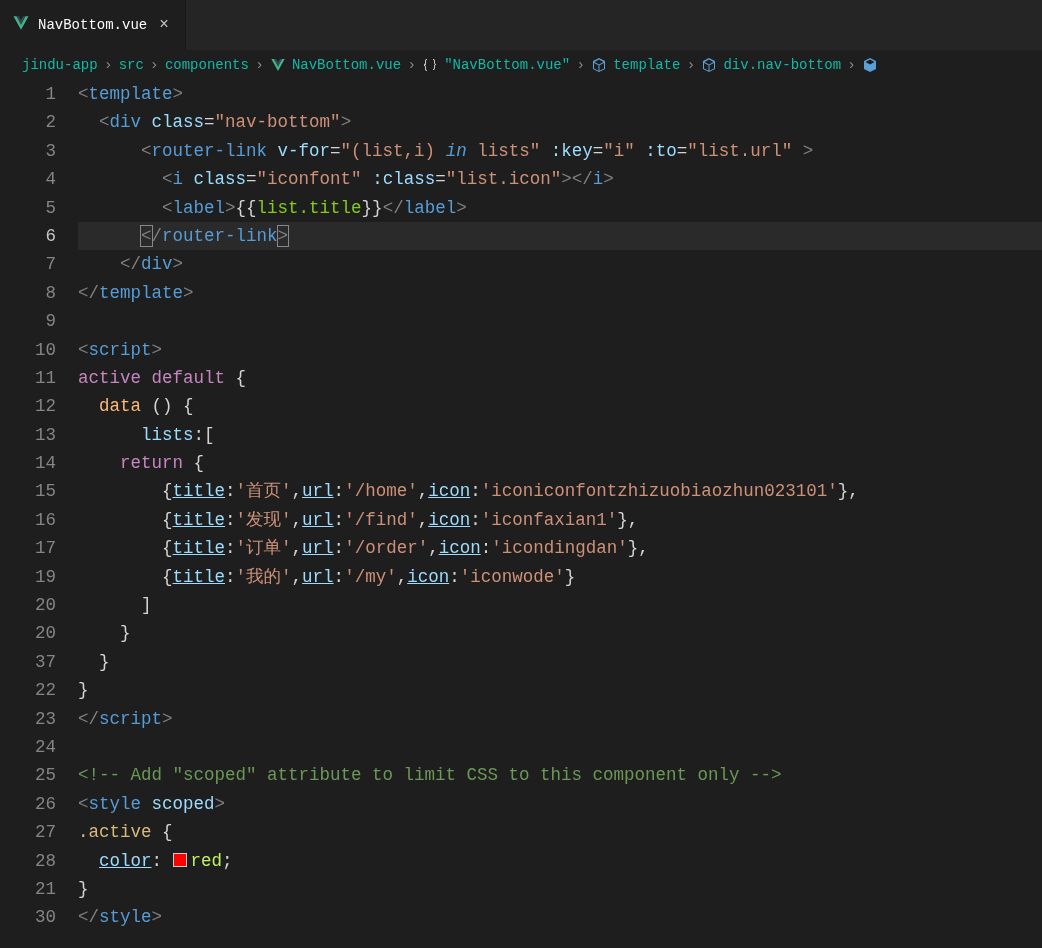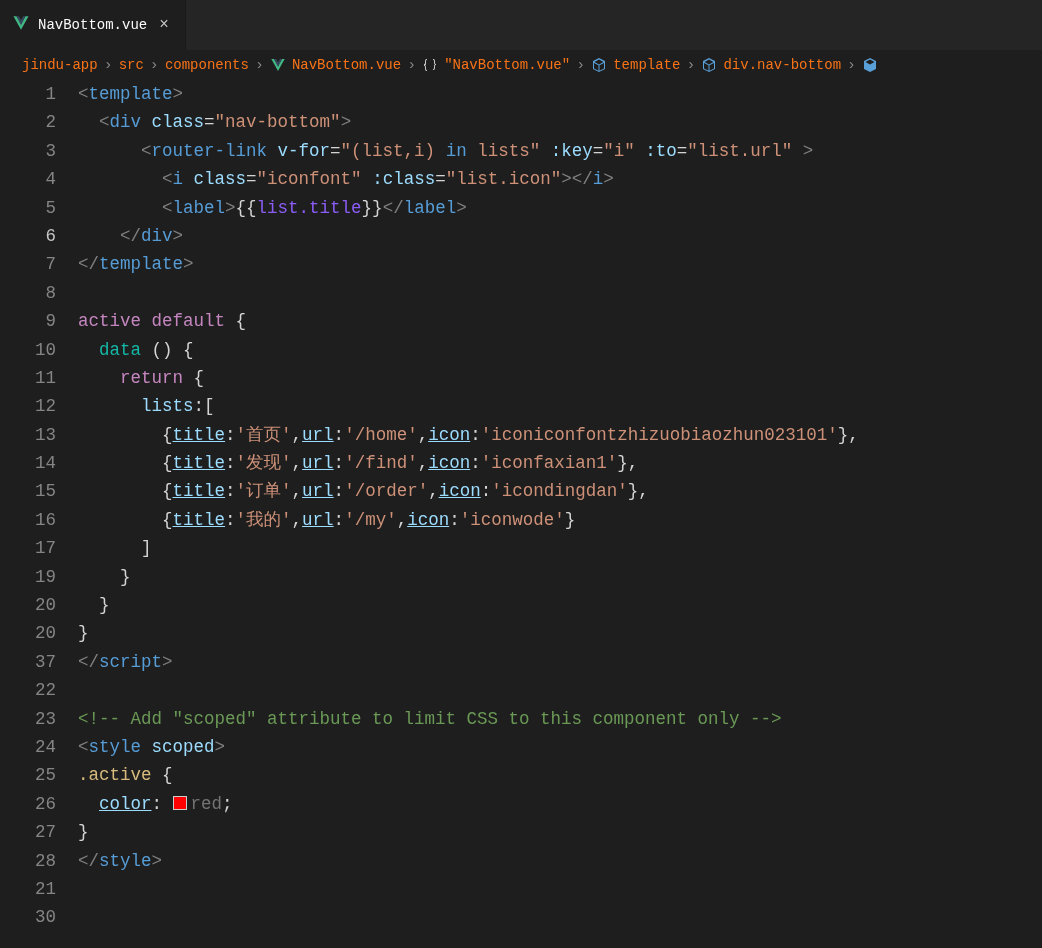--- a/index.html
+++ b/index.html
@@ -36,21 +36,21 @@
     gap: 6px;
     padding: 5px 10px 5px 22px;
     color: #9b9b9b;
     font-size: 14px;
     flex-wrap: nowrap;
     white-space: nowrap;
     overflow: hidden;
     height: 30px;
   }
   .breadcrumbs .sep { color: #888; font-size: 15px; }
-  .breadcrumbs .crumb { color: #f97316; }
+  .breadcrumbs .crumb { color: #14b8a6; }
   .breadcrumbs .bc-icon { display: inline-flex; align-items: center; }
   .breadcrumbs .bc-icon svg { width: 16px; height: 16px; }
 
   .editor {
     display: flex;
     font-size: 17.5px;
     line-height: 28.4px;
   }
   .gutter {
     width: 78px;
@@ -70,29 +70,29 @@
     white-space: pre;
     position: relative;
   }
   .code .line.current {
     background: #2a2a2a;
   }
   .s-tag { color: #569cd6; }
   .s-attr { color: #9cdcfe; }
   .s-str { color: #ce9178; }
   .s-punc { color: #808080; }
-  .s-text { color: #8b5cf6; }
+  .s-text { color: #84cc16; }
   .s-keyword { color: #c586c0; }
-  .s-keyword2 { color: #569cd6; }
-  .s-func { color: #14b8a6; }
+  .s-keyword2 { color: #569cd6; font-style: italic; }
+  .s-func { color: #fdba74; }
   .s-var { color: #9cdcfe; }
   .s-prop { color: #9cdcfe; text-decoration: underline; }
   .s-comment { color: #6a9955; }
   .s-sel { color: #d7ba7d; }
-  .s-val { color: #737373; text-align: center; }
+  .s-val { color: #bef264; text-align: center; }
   .s-white { color: #d4d4d4; }
   .color-swatch {
     display: inline-block;
     width: 14px;
     height: 14px;
     background: red;
     border: 1px solid #ccc;
     vertical-align: middle;
     margin-right: 4px;
     position: relative;
@@ -194,27 +194,29 @@
       <div class="ln">28</div>
       <div class="ln">21</div>
       <div class="ln">30</div>
     </div>
   <div class="code" id="code">
       <div class="line"><span style="color: rgb(64, 64, 64);"></span><span class="s-punc">&lt;</span><span class="s-tag">template</span><span class="s-punc">&gt;</span></div>
       <div class="line"><span style="color: rgb(64, 64, 64);">  </span><span class="s-punc">&lt;</span><span class="s-tag">div</span><span class=""> </span><span class="s-attr">class</span><span class="s-white">=</span><span class="s-str">"nav-bottom"</span><span class="s-punc">&gt;</span></div>
       <div class="line"><span style="color: rgb(64, 64, 64);">      </span><span class="s-punc">&lt;</span><span class="s-tag">router-link</span><span class=""> </span><span class="s-attr">v-for</span><span class="s-white">=</span><span class="s-str">"(list,i) </span><span class="s-keyword2">in</span><span class="s-str"> lists"</span><span class=""> </span><span class="s-attr">:key</span><span class="s-white">=</span><span class="s-str">"i"</span><span class=""> </span><span class="s-attr">:to</span><span class="s-white">=</span><span class="s-str">"list.url"</span><span class=""> </span><span class="s-punc">&gt;</span></div>
       <div class="line"><span style="color: rgb(64, 64, 64);">        </span><span class="s-punc">&lt;</span><span class="s-tag">i</span><span class=""> </span><span class="s-attr">class</span><span class="s-white">=</span><span class="s-str">"iconfont"</span><span class=""> </span><span class="s-attr">:class</span><span class="s-white">=</span><span class="s-str">"list.icon"</span><span class="s-punc">&gt;&lt;/</span><span class="s-tag">i</span><span class="s-punc">&gt;</span></div>
       <div class="line"><span style="color: rgb(64, 64, 64);">        </span><span class="s-punc">&lt;</span><span class="s-tag">label</span><span class="s-punc">&gt;</span><span class="s-white">{{</span><span class="s-text">list.title</span><span class="s-white">}}</span><span class="s-punc">&lt;/</span><span class="s-tag">label</span><span class="s-punc">&gt;</span></div>
+      <div class="line current"><span style="color: rgb(64, 64, 64);">      </span><span class="s-punc bracket-hl">&lt;</span><span class="s-punc">/</span><span class="s-tag">router-link</span><span class="s-punc bracket-hl">&gt;</span></div>
       <div class="line"><span style="color: rgb(64, 64, 64);">    </span><span class="s-punc">&lt;/</span><span class="s-tag">div</span><span class="s-punc">&gt;</span></div>
       <div class="line"><span style="color: rgb(64, 64, 64);"></span><span class="s-punc">&lt;/</span><span class="s-tag">template</span><span class="s-punc">&gt;</span></div>
       <div class="line"><span style="color: rgb(64, 64, 64);"></span></div>
+      <div class="line"><span style="color: rgb(64, 64, 64);"></span><span class="s-punc">&lt;</span><span class="s-tag">script</span><span class="s-punc">&gt;</span></div>
       <div class="line"><span style="color: rgb(64, 64, 64);"></span><span class="s-keyword">active</span><span class=""> </span><span class="s-keyword">default</span><span class="s-white"> {</span></div>
       <div class="line"><span style="color: rgb(64, 64, 64);">  </span><span class="s-func">data</span><span class="s-white"> () {</span></div>
+      <div class="line"><span style="color: rgb(64, 64, 64);">      </span><span class="s-var">lists</span><span class="s-white">:</span><span class="s-white">[</span></div>
       <div class="line"><span style="color: rgb(64, 64, 64);">    </span><span class="s-keyword">return</span><span class="s-white"> {</span></div>
-      <div class="line"><span style="color: rgb(64, 64, 64);">      </span><span class="s-var">lists</span><span class="s-white">:</span><span class="s-white">[</span></div>
       <div class="line"><span style="color: rgb(64, 64, 64);">        </span><span class="s-white">{</span><span class="s-prop">title</span><span class="s-white">:</span><span class="s-str">'首页'</span><span class="s-white">,</span><span class="s-prop">url</span><span class="s-white">:</span><span class="s-str">'/home'</span><span class="s-white">,</span><span class="s-prop">icon</span><span class="s-white">:</span><span class="s-str">'iconiconfontzhizuobiaozhun023101'</span><span class="s-white">},</span></div>
       <div class="line"><span style="color: rgb(64, 64, 64);">        </span><span class="s-white">{</span><span class="s-prop">title</span><span class="s-white">:</span><span class="s-str">'发现'</span><span class="s-white">,</span><span class="s-prop">url</span><span class="s-white">:</span><span class="s-str">'/find'</span><span class="s-white">,</span><span class="s-prop">icon</span><span class="s-white">:</span><span class="s-str">'iconfaxian1'</span><span class="s-white">},</span></div>
       <div class="line"><span style="color: rgb(64, 64, 64);">        </span><span class="s-white">{</span><span class="s-prop">title</span><span class="s-white">:</span><span class="s-str">'订单'</span><span class="s-white">,</span><span class="s-prop">url</span><span class="s-white">:</span><span class="s-str">'/order'</span><span class="s-white">,</span><span class="s-prop">icon</span><span class="s-white">:</span><span class="s-str">'icondingdan'</span><span class="s-white">},</span></div>
       <div class="line"><span style="color: rgb(64, 64, 64);">        </span><span class="s-white">{</span><span class="s-prop">title</span><span class="s-white">:</span><span class="s-str">'我的'</span><span class="s-white">,</span><span class="s-prop">url</span><span class="s-white">:</span><span class="s-str">'/my'</span><span class="s-white">,</span><span class="s-prop">icon</span><span class="s-white">:</span><span class="s-str">'iconwode'</span><span class="s-white">}</span></div>
       <div class="line"><span style="color: rgb(64, 64, 64);">      </span><span class="s-white">]</span></div>
       <div class="line"><span style="color: rgb(64, 64, 64);">    </span><span class="s-white">}</span></div>
       <div class="line"><span style="color: rgb(64, 64, 64);">  </span><span class="s-white">}</span></div>
       <div class="line"><span style="color: rgb(64, 64, 64);"></span><span class="s-white">}</span></div>
       <div class="line"><span style="color: rgb(64, 64, 64);"></span><span class="s-punc">&lt;/</span><span class="s-tag">script</span><span class="s-punc">&gt;</span></div>
       <div class="line"><span style="color: rgb(64, 64, 64);"></span></div>

